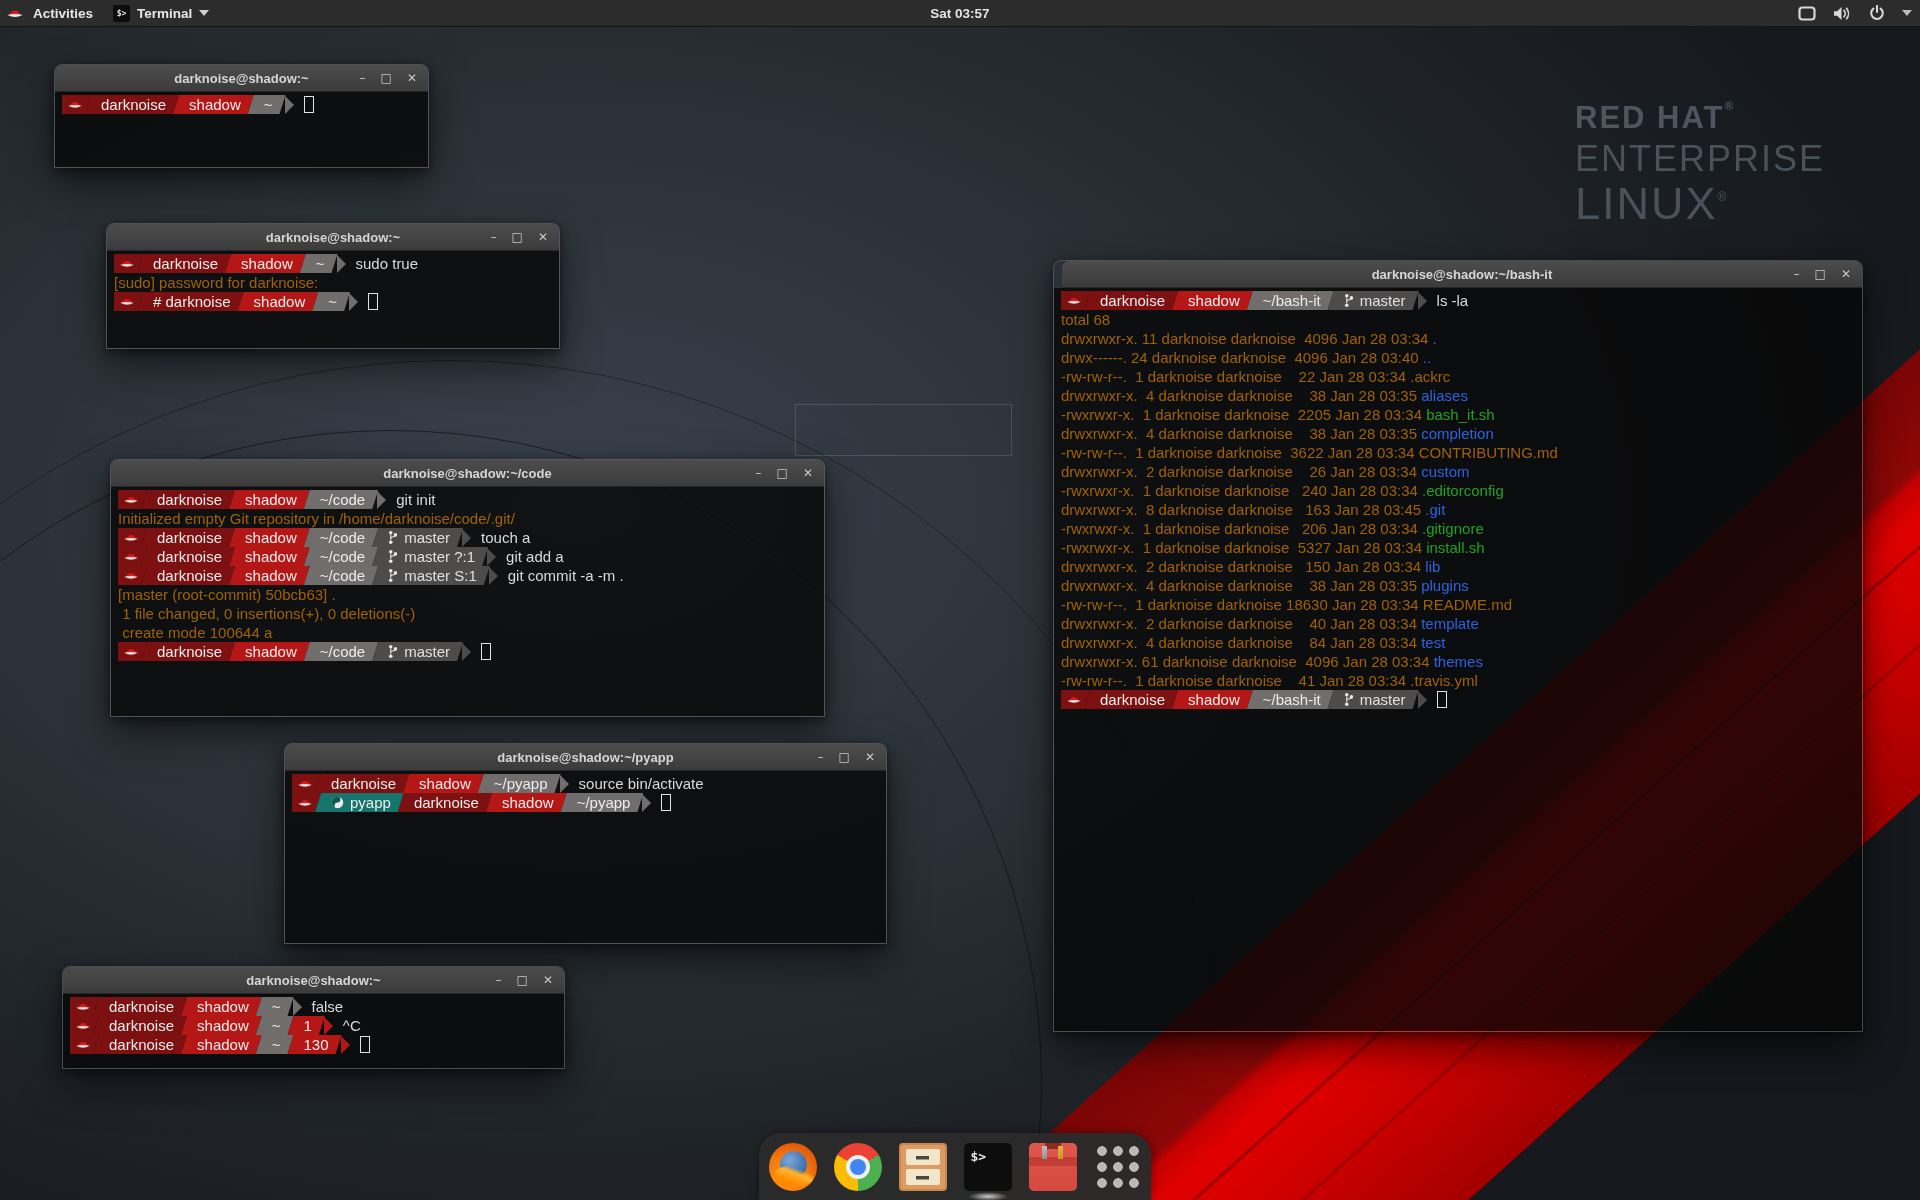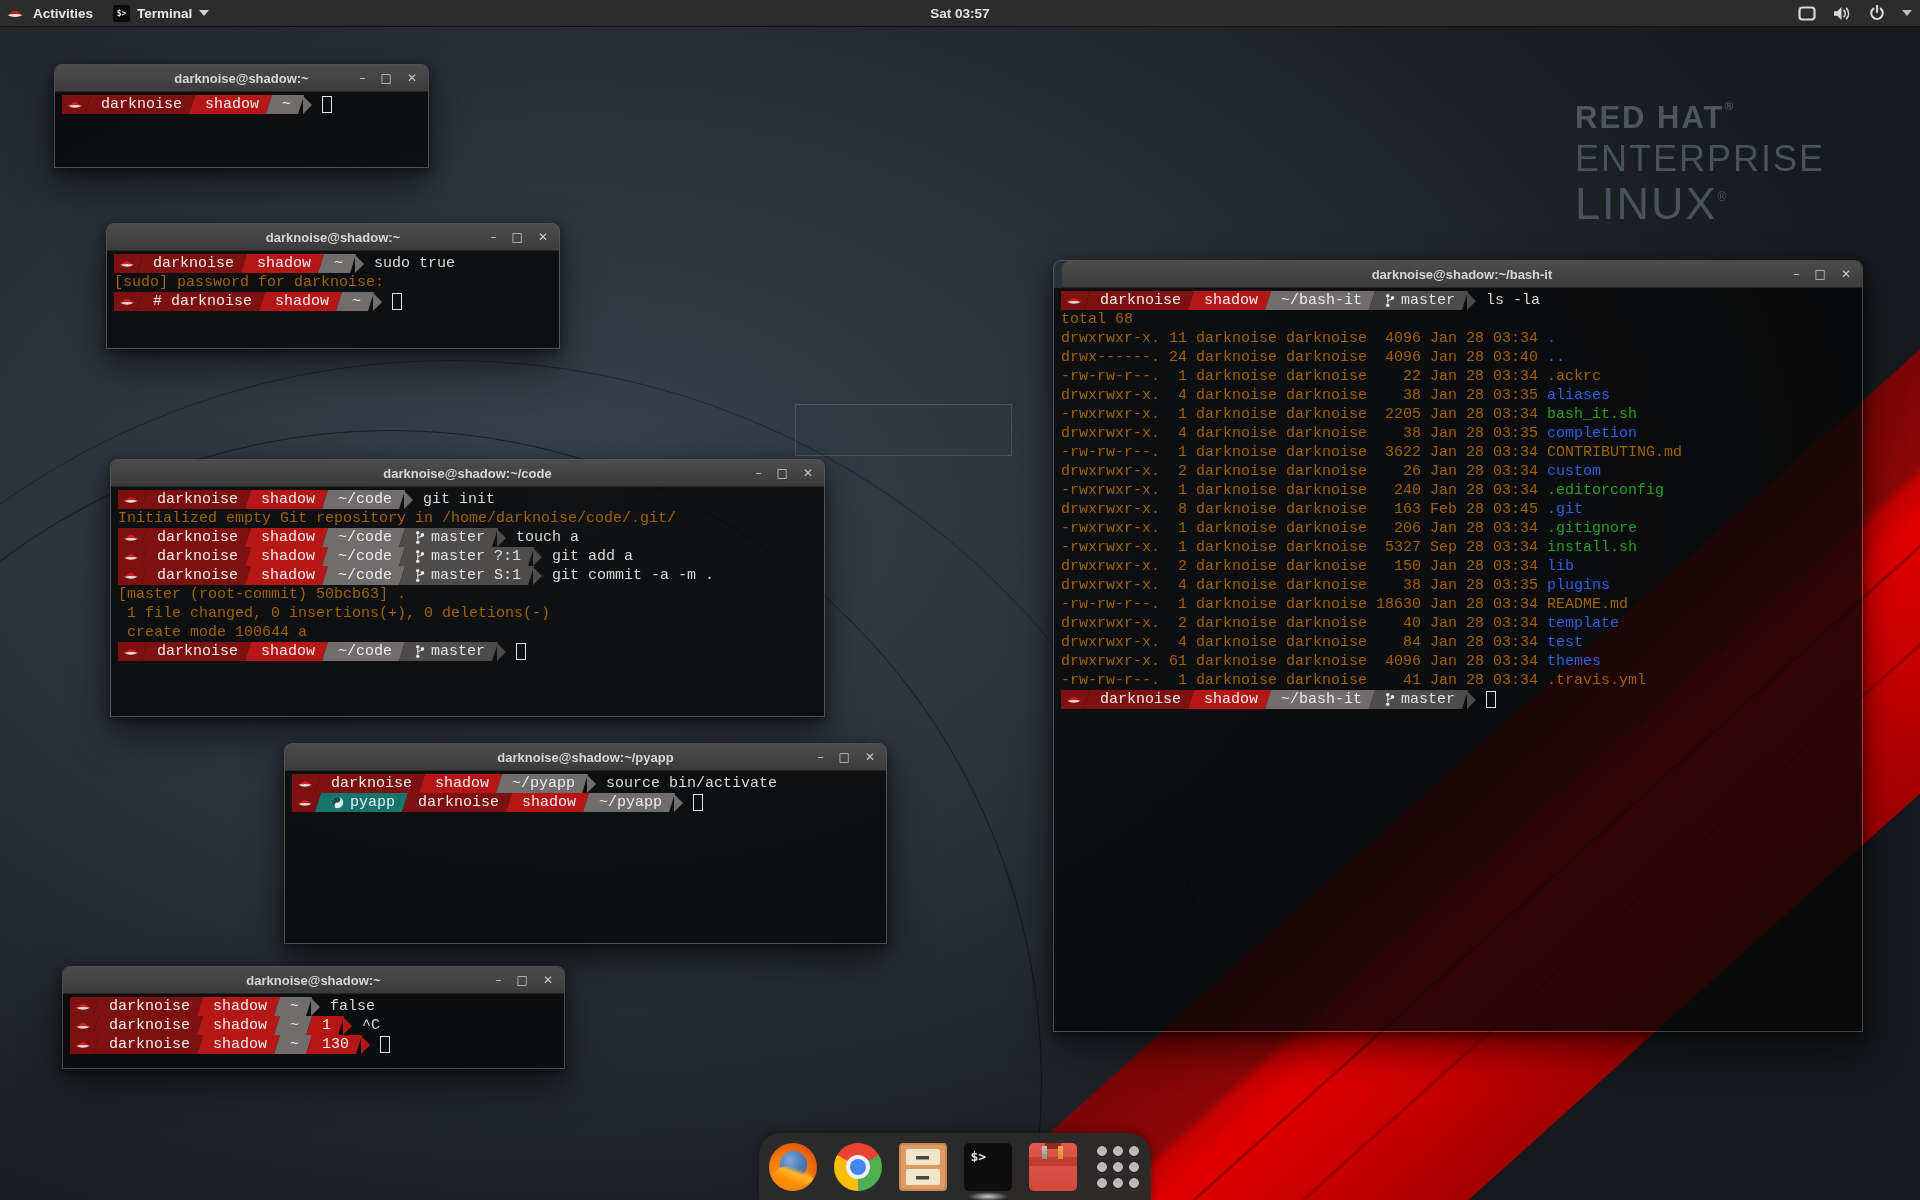--- a/index.html
+++ b/index.html
@@ -36,21 +36,21 @@
   #tray{position:absolute;right:8px;top:0;height:100%;display:flex;align-items:center;gap:17px;}
   .mini-term{width:17px;height:17px;background:#0c0c0c;border-radius:2px;color:#e8e8e8;font:bold 8px/17px "DejaVu Sans Mono",monospace;text-align:center;letter-spacing:0;}
 
   
   .window{position:absolute;border-radius:8px 8px 0 0;box-shadow:0 16px 38px rgba(0,0,0,0.55),0 3px 10px rgba(0,0,0,0.45);border:1px solid rgba(125,125,125,0.45);z-index:10;}
   .titlebar{height:26px;background:linear-gradient(#4c4c4c,#3b3b3b);border-radius:7px 7px 0 0;position:relative;display:flex;align-items:center;justify-content:center;border-bottom:1px solid #262626;}
   .titlebar .title{font-size:13px;font-weight:700;color:#d6d6d6;}
   .controls{position:absolute;right:11px;top:0;height:100%;display:flex;gap:15px;align-items:center;}
   .ctrl{color:#c9c9c9;font-size:12px;font-family:"DejaVu Sans",sans-serif;line-height:1;}
   .content{position:absolute;top:27px;left:0;right:0;bottom:0;background:rgba(6,6,6,0.8);padding:3px 0 0 7px;overflow:hidden;
-     font-family:Liberation Mono, monospace;font-size:15px;line-height:19px;color:#d9d9d9;}
+     font-family:Liberation Sans, sans-serif;font-size:15px;line-height:19px;color:#d9d9d9;}
   .tline{display:flex;align-items:center;height:19px;white-space:pre;}
   .chip{display:flex;align-items:center;height:19px;padding:0 8px 0 5px;background:var(--user);clip-path:polygon(0 0,100% 0,calc(100% - 6px) 100%,0 100%);}
   .seg{display:flex;align-items:center;gap:6px;height:19px;padding:0 13px 0 16px;margin-left:-6px;clip-path:polygon(6px 0,100% 0,calc(100% - 6px) 100%,0 100%);color:#ececec;}
   .seg-user{background:var(--user);}
   .seg-host{background:var(--host);}
   .seg-path{background:var(--path);}
   .seg-git{background:var(--git);color:#e0e0e0;}
   .seg-exit{background:var(--exit);}
   .seg-venv{background:var(--venv);}
   .arrow{width:0;height:0;border-top:9.5px solid transparent;border-bottom:9.5px solid transparent;border-left:9px solid #000;margin-left:-1px;}
@@ -273,23 +273,23 @@
           <div class="tline"><span class="c-out">total 68</span></div>
           <div class="tline"><span class="c-out">drwxrwxr-x. 11 darknoise darknoise  4096 Jan 28 03:34 </span><span class="c-dir">.</span></div>
           <div class="tline"><span class="c-out">drwx------. 24 darknoise darknoise  4096 Jan 28 03:40 </span><span class="c-dir">..</span></div>
           <div class="tline"><span class="c-out">-rw-rw-r--.  1 darknoise darknoise    22 Jan 28 03:34 </span><span class="c-out">.ackrc</span></div>
           <div class="tline"><span class="c-out">drwxrwxr-x.  4 darknoise darknoise    38 Jan 28 03:35 </span><span class="c-dir">aliases</span></div>
           <div class="tline"><span class="c-out">-rwxrwxr-x.  1 darknoise darknoise  2205 Jan 28 03:34 </span><span class="c-exec">bash_it.sh</span></div>
           <div class="tline"><span class="c-out">drwxrwxr-x.  4 darknoise darknoise    38 Jan 28 03:35 </span><span class="c-dir">completion</span></div>
           <div class="tline"><span class="c-out">-rw-rw-r--.  1 darknoise darknoise  3622 Jan 28 03:34 </span><span class="c-out">CONTRIBUTING.md</span></div>
           <div class="tline"><span class="c-out">drwxrwxr-x.  2 darknoise darknoise    26 Jan 28 03:34 </span><span class="c-dir">custom</span></div>
           <div class="tline"><span class="c-out">-rwxrwxr-x.  1 darknoise darknoise   240 Jan 28 03:34 </span><span class="c-exec">.editorconfig</span></div>
-          <div class="tline"><span class="c-out">drwxrwxr-x.  8 darknoise darknoise   163 Feb 28 03:45 </span><span class="c-dir">.git</span></div>
+          <div class="tline"><span class="c-out">drwxrwxr-x.  8 darknoise darknoise   163 Jan 28 03:45 </span><span class="c-dir">.git</span></div>
           <div class="tline"><span class="c-out">-rwxrwxr-x.  1 darknoise darknoise   206 Jan 28 03:34 </span><span class="c-exec">.gitignore</span></div>
-          <div class="tline"><span class="c-out">-rwxrwxr-x.  1 darknoise darknoise  5327 Sep 28 03:34 </span><span class="c-exec">install.sh</span></div>
+          <div class="tline"><span class="c-out">-rwxrwxr-x.  1 darknoise darknoise  5327 Jan 28 03:34 </span><span class="c-exec">install.sh</span></div>
           <div class="tline"><span class="c-out">drwxrwxr-x.  2 darknoise darknoise   150 Jan 28 03:34 </span><span class="c-dir">lib</span></div>
           <div class="tline"><span class="c-out">drwxrwxr-x.  4 darknoise darknoise    38 Jan 28 03:35 </span><span class="c-dir">plugins</span></div>
           <div class="tline"><span class="c-out">-rw-rw-r--.  1 darknoise darknoise 18630 Jan 28 03:34 </span><span class="c-out">README.md</span></div>
           <div class="tline"><span class="c-out">drwxrwxr-x.  2 darknoise darknoise    40 Jan 28 03:34 </span><span class="c-dir">template</span></div>
           <div class="tline"><span class="c-out">drwxrwxr-x.  4 darknoise darknoise    84 Jan 28 03:34 </span><span class="c-dir">test</span></div>
           <div class="tline"><span class="c-out">drwxrwxr-x. 61 darknoise darknoise  4096 Jan 28 03:34 </span><span class="c-dir">themes</span></div>
           <div class="tline"><span class="c-out">-rw-rw-r--.  1 darknoise darknoise    41 Jan 28 03:34 </span><span class="c-out">.travis.yml</span></div>
           <div class="tline"><span class="chip"><svg width="16" height="11" viewBox="0 0 20 13">
                 <path d="M3 8.5 Q10 -2 17 8.5 Z" fill="#d21c1c"></path>
                 <path d="M1.5 8.2 Q10 12.8 18.5 8.2 Q10 5.8 1.5 8.2 Z" fill="#dedede"></path>

